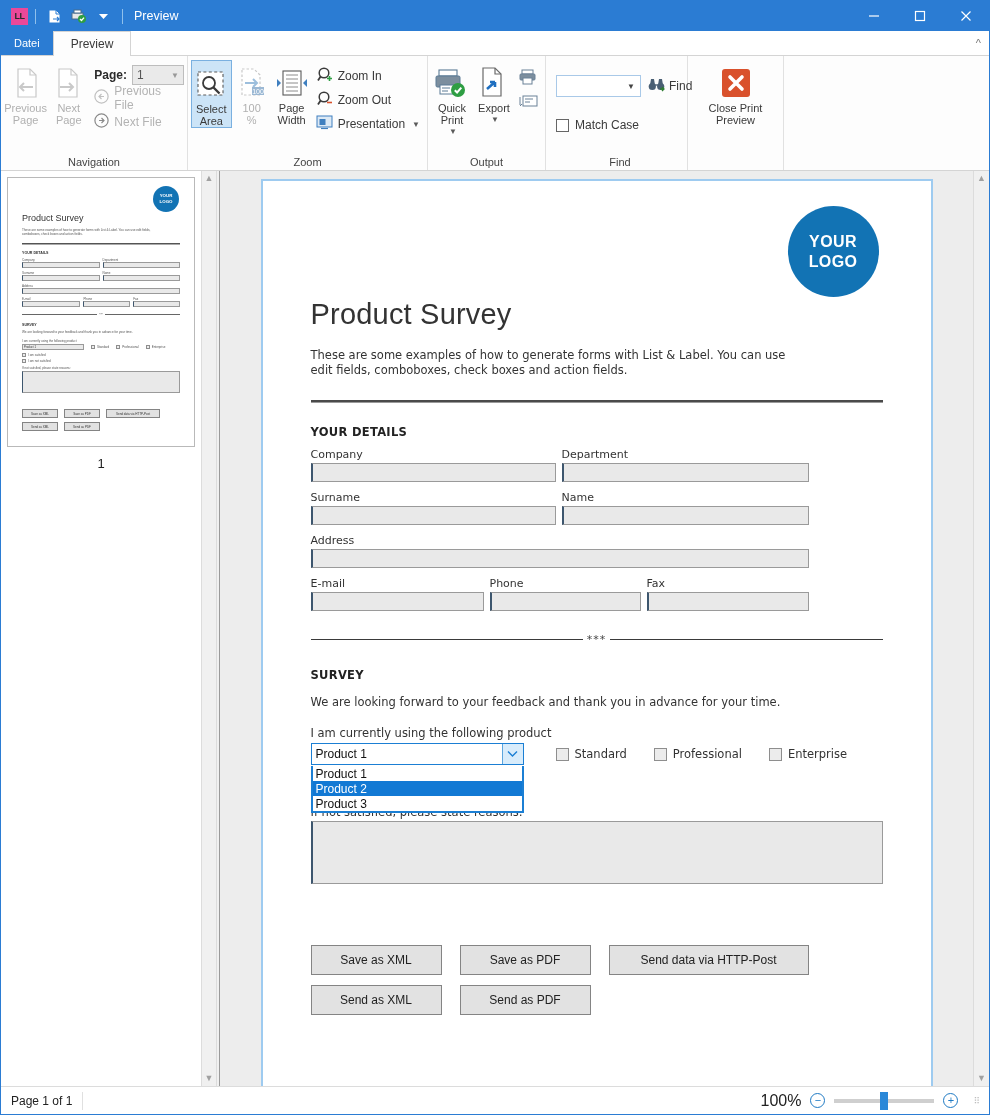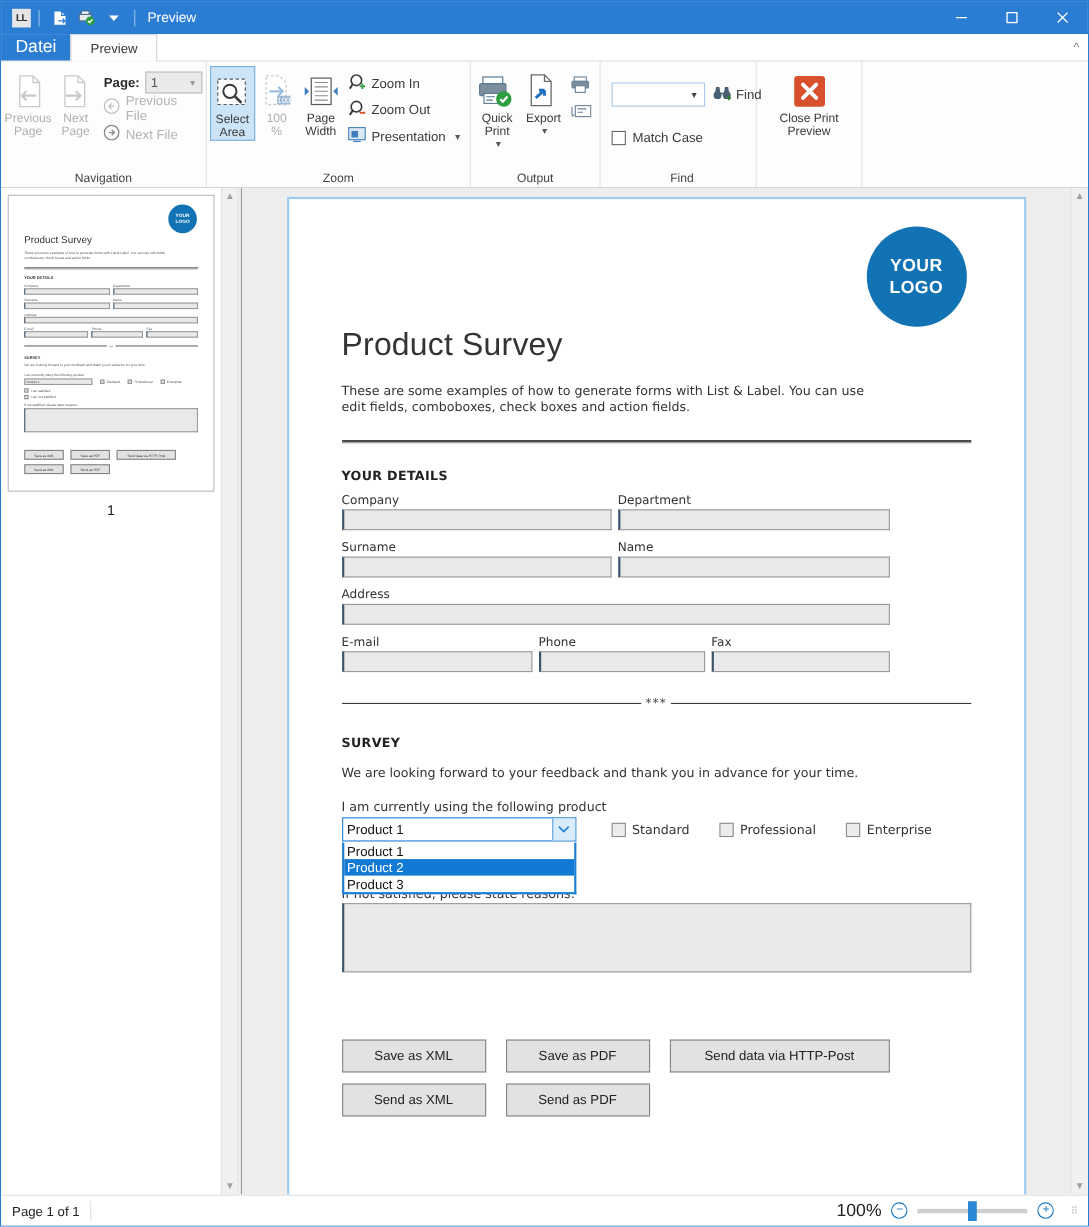--- a/index.html
+++ b/index.html
@@ -21,21 +21,21 @@
 
   
   .titlebar {
     height:30px; min-height:30px;
     background:#2b7cd3;
     display:flex; align-items:center;
     padding-left:10px;
     color:#ffffff;
   }
   .ll-logo {
-    width:17px; height:17px; background:#e5e5e5; color:#2b2b2b;
+    width:17px; height:17px; background:#ec4899; color:#2b2b2b;
     font-size:9px; font-weight:bold; letter-spacing:-0.5px;
     display:flex; align-items:center; justify-content:center;
     font-family:"Liberation Sans", sans-serif;
   }
   .tb-sep { width:1px; height:15px; background:#8fc0ec; margin:0 7px; }
   .qat-icon { width:20px; height:18px; display:flex; align-items:center; justify-content:center; margin:0 2px; }
   .title-text { font-size:12.5px; margin-left:4px; }
   .wincontrols { margin-left:auto; display:flex; height:30px; }
   .wc { width:46px; height:30px; display:flex; align-items:center; justify-content:center; }
   .wc svg { display:block; }
@@ -43,21 +43,21 @@
   
   .tabstrip {
     height:25px; min-height:25px;
     background:#ffffff;
     display:flex; align-items:stretch;
     border-bottom:1px solid #d4d4d4;
     position:relative;
   }
   .tab-datei {
     background:#2b7cd3; color:#ffffff;
-    font-size:16px; padding:0 13px;
+    font-size:11px; padding:0 13px;
     display:flex; align-items:center;
   }
   .tab-preview {
     background:#fdfdfd; color:#3a3a3a;
     font-size:12px; padding:0 17px;
     display:flex; align-items:center;
     border-left:1px solid #d4d4d4; border-right:1px solid #d4d4d4;
     border-top:1px solid #d4d4d4;
     margin-bottom:-1px;
   }

